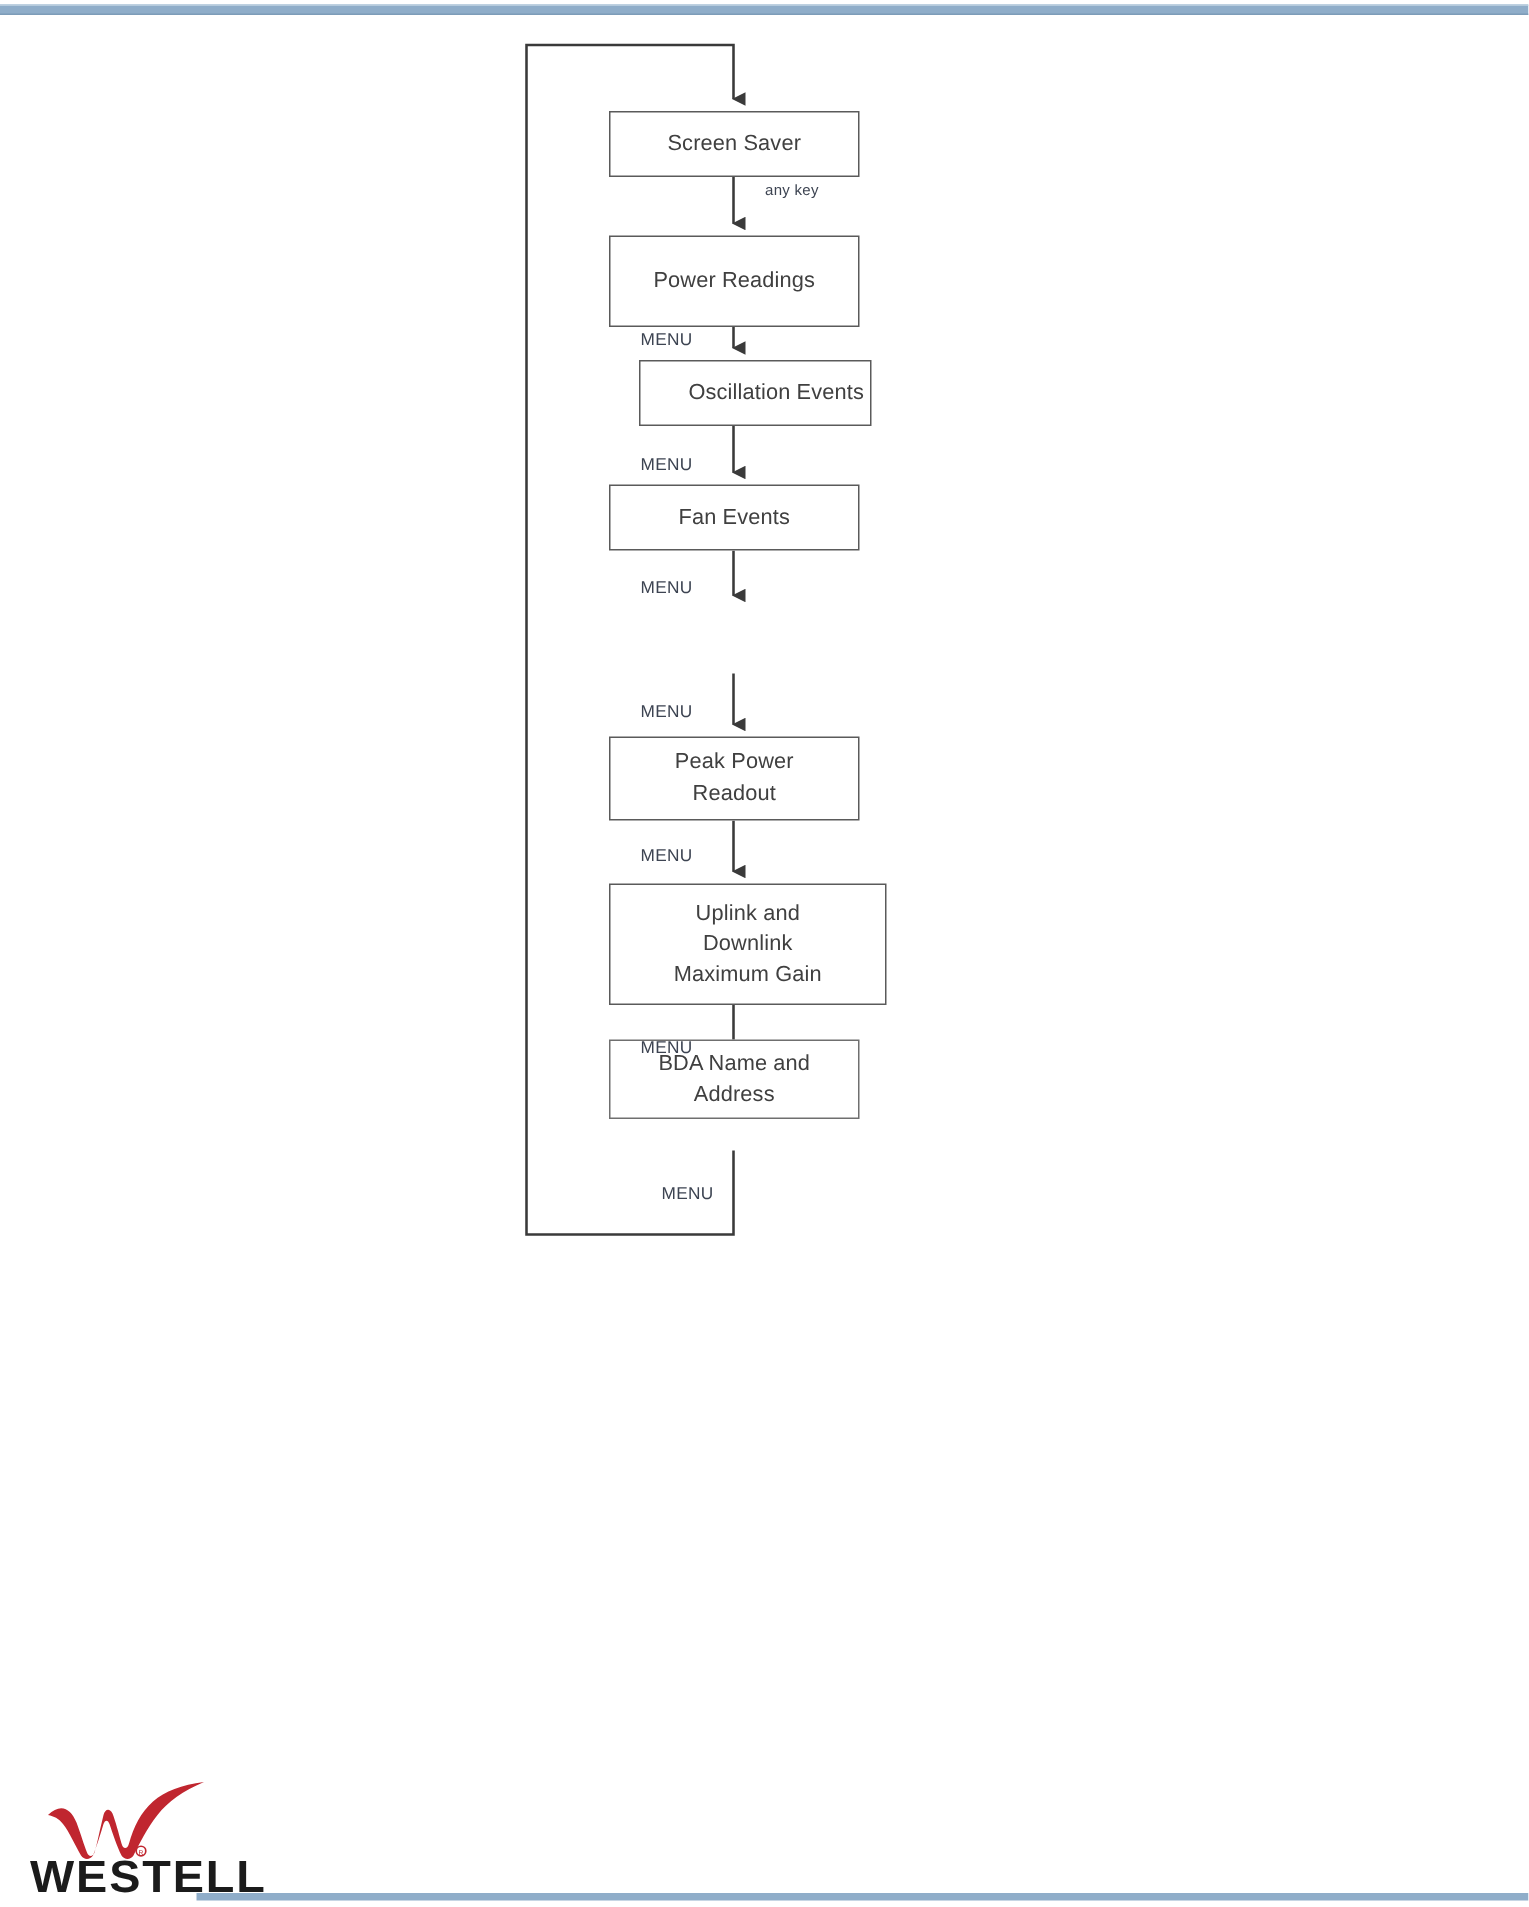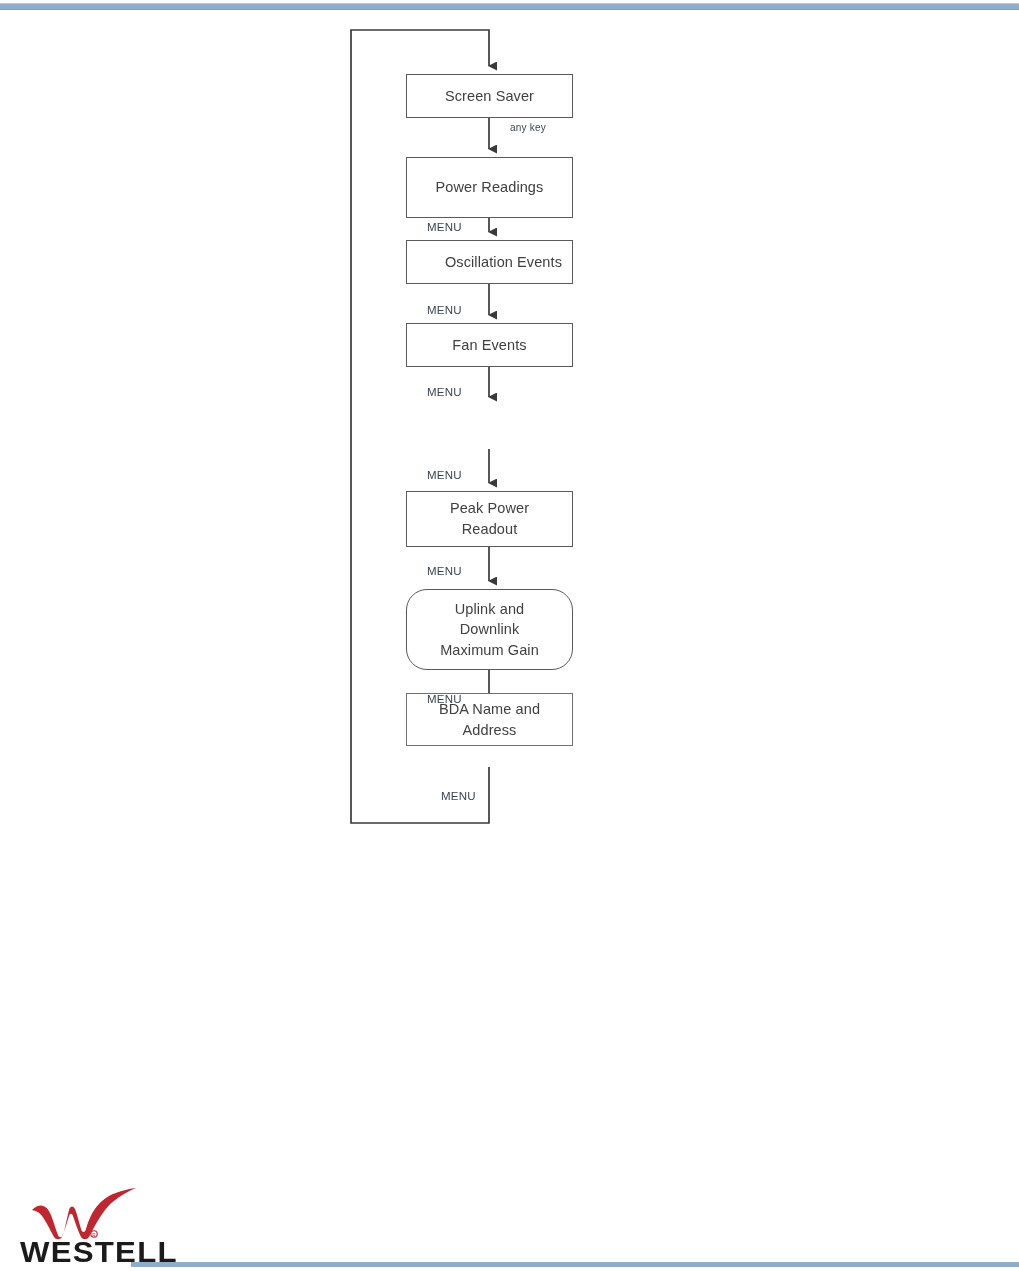--- a/index.html
+++ b/index.html
@@ -151,35 +151,35 @@
   </svg>
 
   <div class="node" style="left:406px; top:74px; width:167px; height:44px;">
     <span class="node-label">Screen Saver</span>
   </div>
 
   <div class="node" style="left:406px; top:157px; width:167px; height:61px;">
     <span class="node-label">Power Readings</span>
   </div>
 
-  <div class="node" style="left:406px; top:240px; width:167px; height:44px;padding-left:28px;">
+  <div class="node" style="left:426px; top:240px; width:155px; height:44px;padding-left:28px;">
     <span class="node-label">Oscillation Events</span>
   </div>
 
   <div class="node" style="left:406px; top:323px; width:167px; height:44px;">
     <span class="node-label">Fan Events</span>
   </div>
 
 
   <div class="node" style="left:406px; top:491px; width:167px; height:56px;">
     <span class="node-label">Peak Power
 Readout</span>
   </div>
 
-  <div class="node" style="left:406px; top:589px; width:167px; height:81px;border-radius:21px;">
+  <div class="node" style="left:406px; top:589px; width:185px; height:81px;">
     <span class="node-label">Uplink and
 Downlink
 Maximum Gain</span>
   </div>
 
   <div class="node" style="left:406px; top:693px; width:167px; height:53px; border-color:#6f6f6f;">
     <span class="node-label">BDA Name and
 Address</span>
   </div>
 

